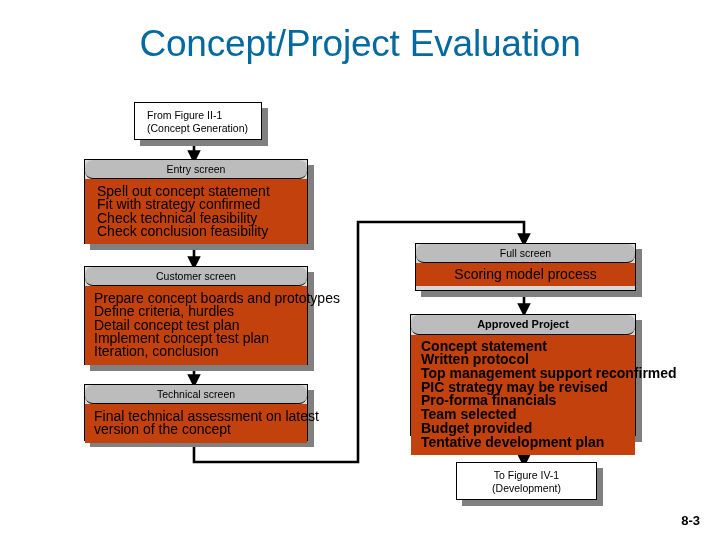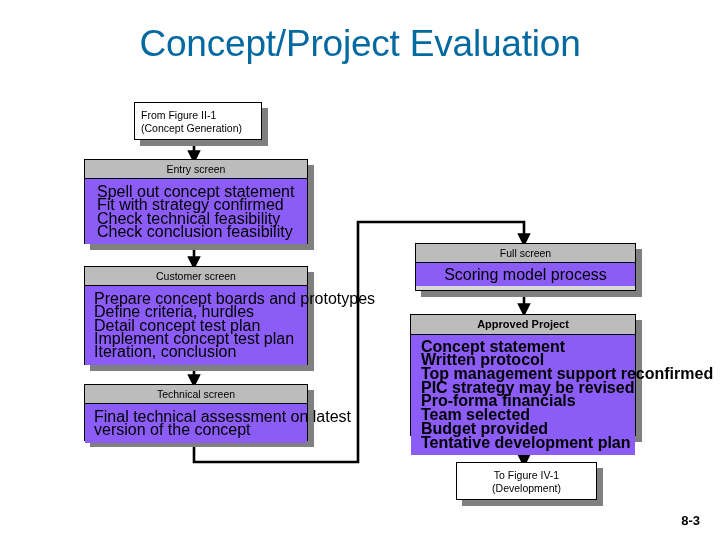--- a/index.html
+++ b/index.html
@@ -37,46 +37,47 @@
     z-index:1;
   }
   .box .hdr{
     border-bottom:1px solid #000;
     background:#bcbcbc;
     text-align:center;
     font-size:10.5px;
     color:#000;
     padding:3px 0 3px 0;
     line-height:1.15;
+    border-radius:8px;
   }
   .box .hdr.bold{font-weight:bold;font-size:11px;}
   .box .body{
-    background:#8b5cf6;
+    background:#c2410c;
     padding:6px 0 6px 12px;
-    font-size:16px;
+    font-size:14px;
     line-height:13.3px;
     color:#000;
   }
   .box .body.center{text-align:center;padding-left:0;padding-right:0;}
   .box .body.bold{font-weight:bold;line-height:13.7px;}
   .box .body .ln{white-space:nowrap;}
 
   
   .plain{
     position:absolute;
     border:1px solid #000;
     background:#ffffff;
     box-sizing:border-box;
     z-index:3;
     font-size:10.5px;
     line-height:13.3px;
     color:#000;
   }
   .plain .ln{white-space:nowrap;}
-  .plain.left{padding:6px 0 6px 6px;}
+  .plain.left{padding:6px 0 6px 12px;}
   .plain.center{text-align:center;padding:6px 0 6px 0;}
 
   
   .pagenum{
     position:absolute;right:20px;bottom:12px;
     font-size:13px;font-weight:bold;color:#000;
   }
 </style>
 </head>
 <body>

